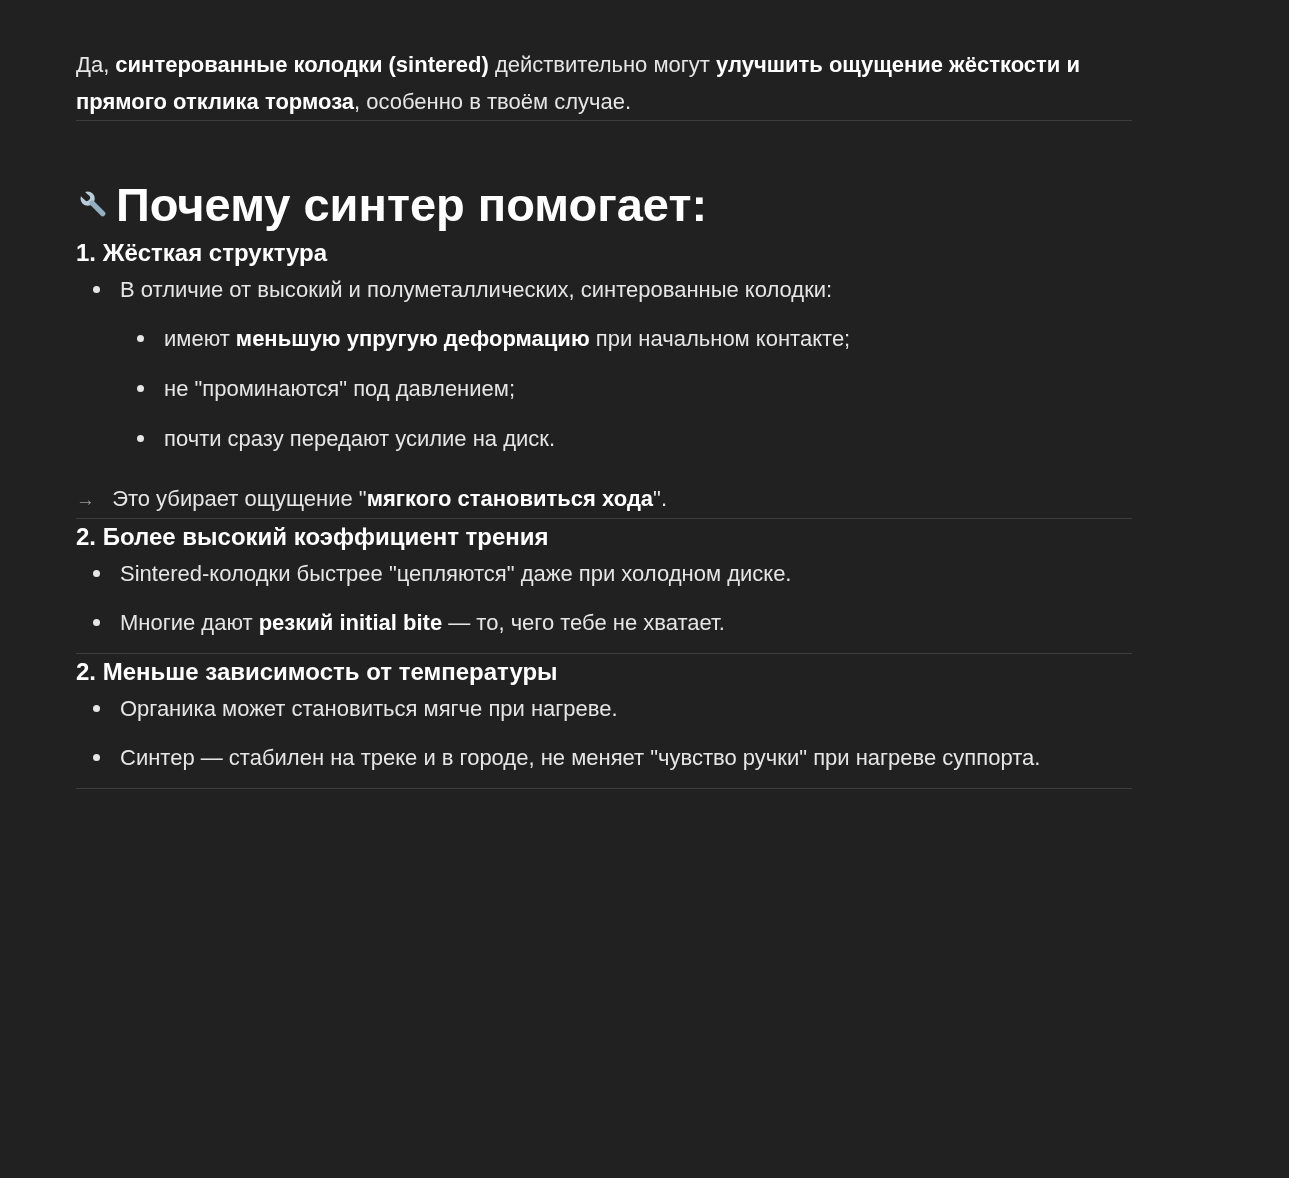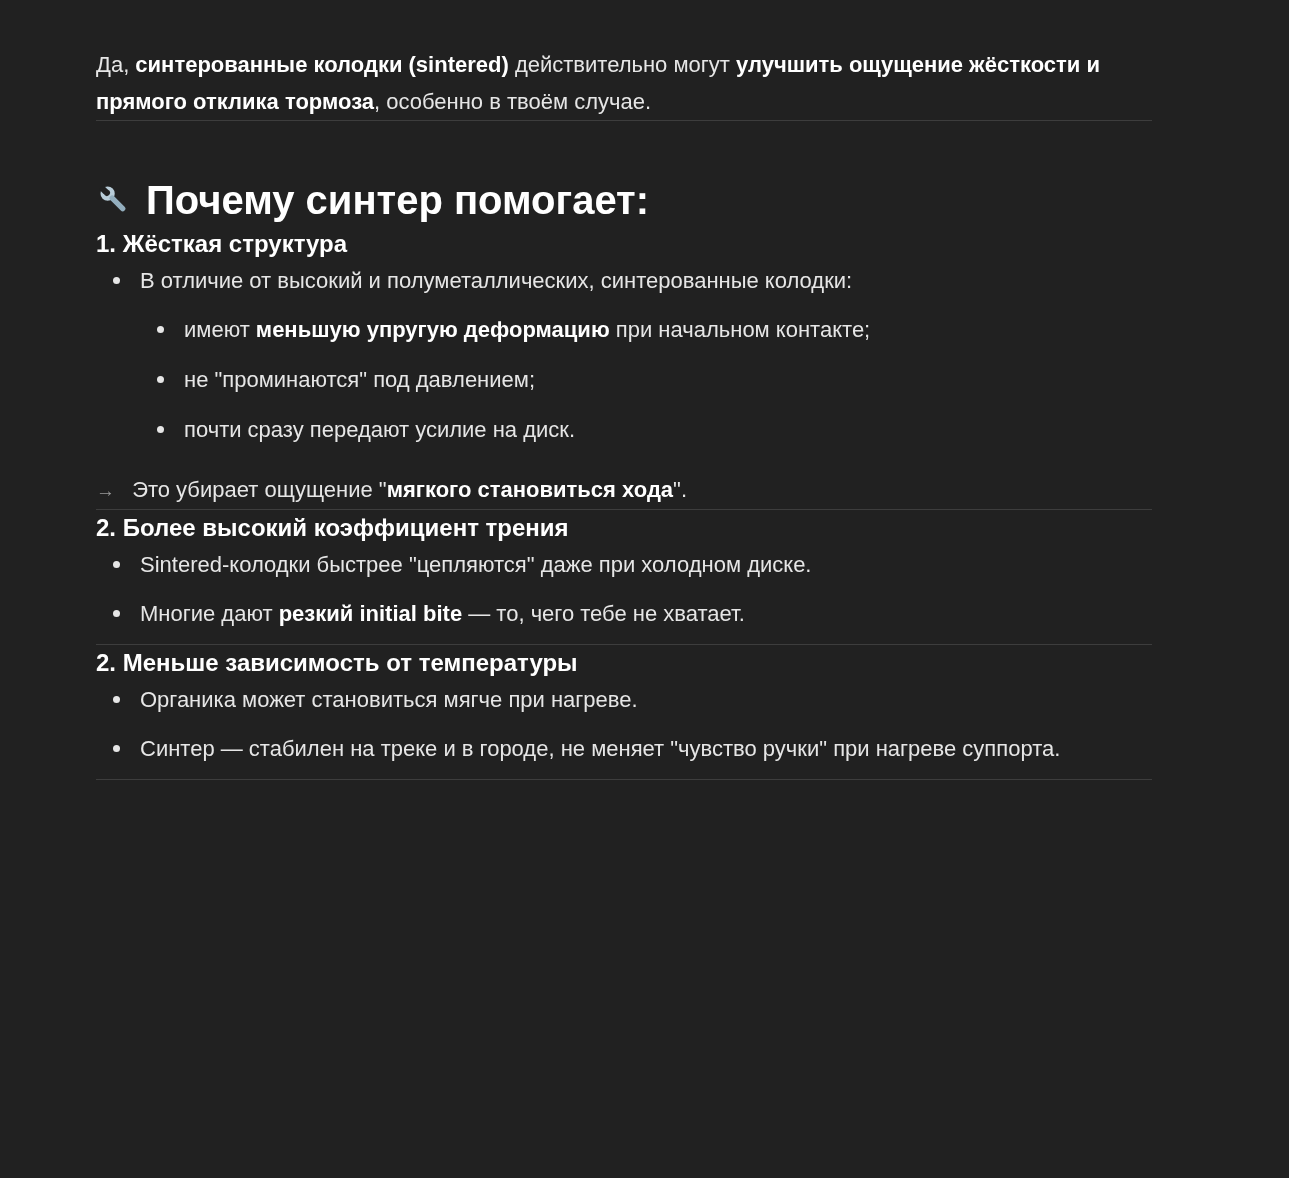--- a/index.html
+++ b/index.html
@@ -15,46 +15,46 @@
   body{
     width:1289px;
     height:1178px;
     background:var(--background);
     color:var(--text);
     font-family:"Liberation Sans","DejaVu Sans",sans-serif;
     overflow:hidden;
   }
   .content{
     width:1056px;
-    margin-left:96px;
+    margin-left:76px;
     padding-top:46px;
     font-size:22px;
     line-height:37px;
   }
   strong{color:var(--bold);font-weight:700;}
   p{margin:0;}
   hr.divider{
     border:none;
     border-top:1px solid var(--divider);
     margin:0;
     width:100%;
   }
   .hr1{margin-top:51px;}
   .hr2{margin-top:44px;}
   .hr3{margin-top:45px;}
   .hr4{margin-top:47px;}
   h2.main-heading{
     margin:53px 0 0 0;
-    font-size:40px;
+    font-size:47px;
     line-height:1.3;
     color:var(--heading);
     font-weight:700;
     display:flex;
     align-items:center;
-    gap:14px;
+    gap:4px;
   }
   h2 .emoji{display:inline-flex;flex:0 0 auto;}
   h3.sub-heading{
     margin:0;
     font-size:24px;
     line-height:36px;
     color:var(--heading);
     font-weight:700;
   }
   .h3-1{margin-top:46px;}

